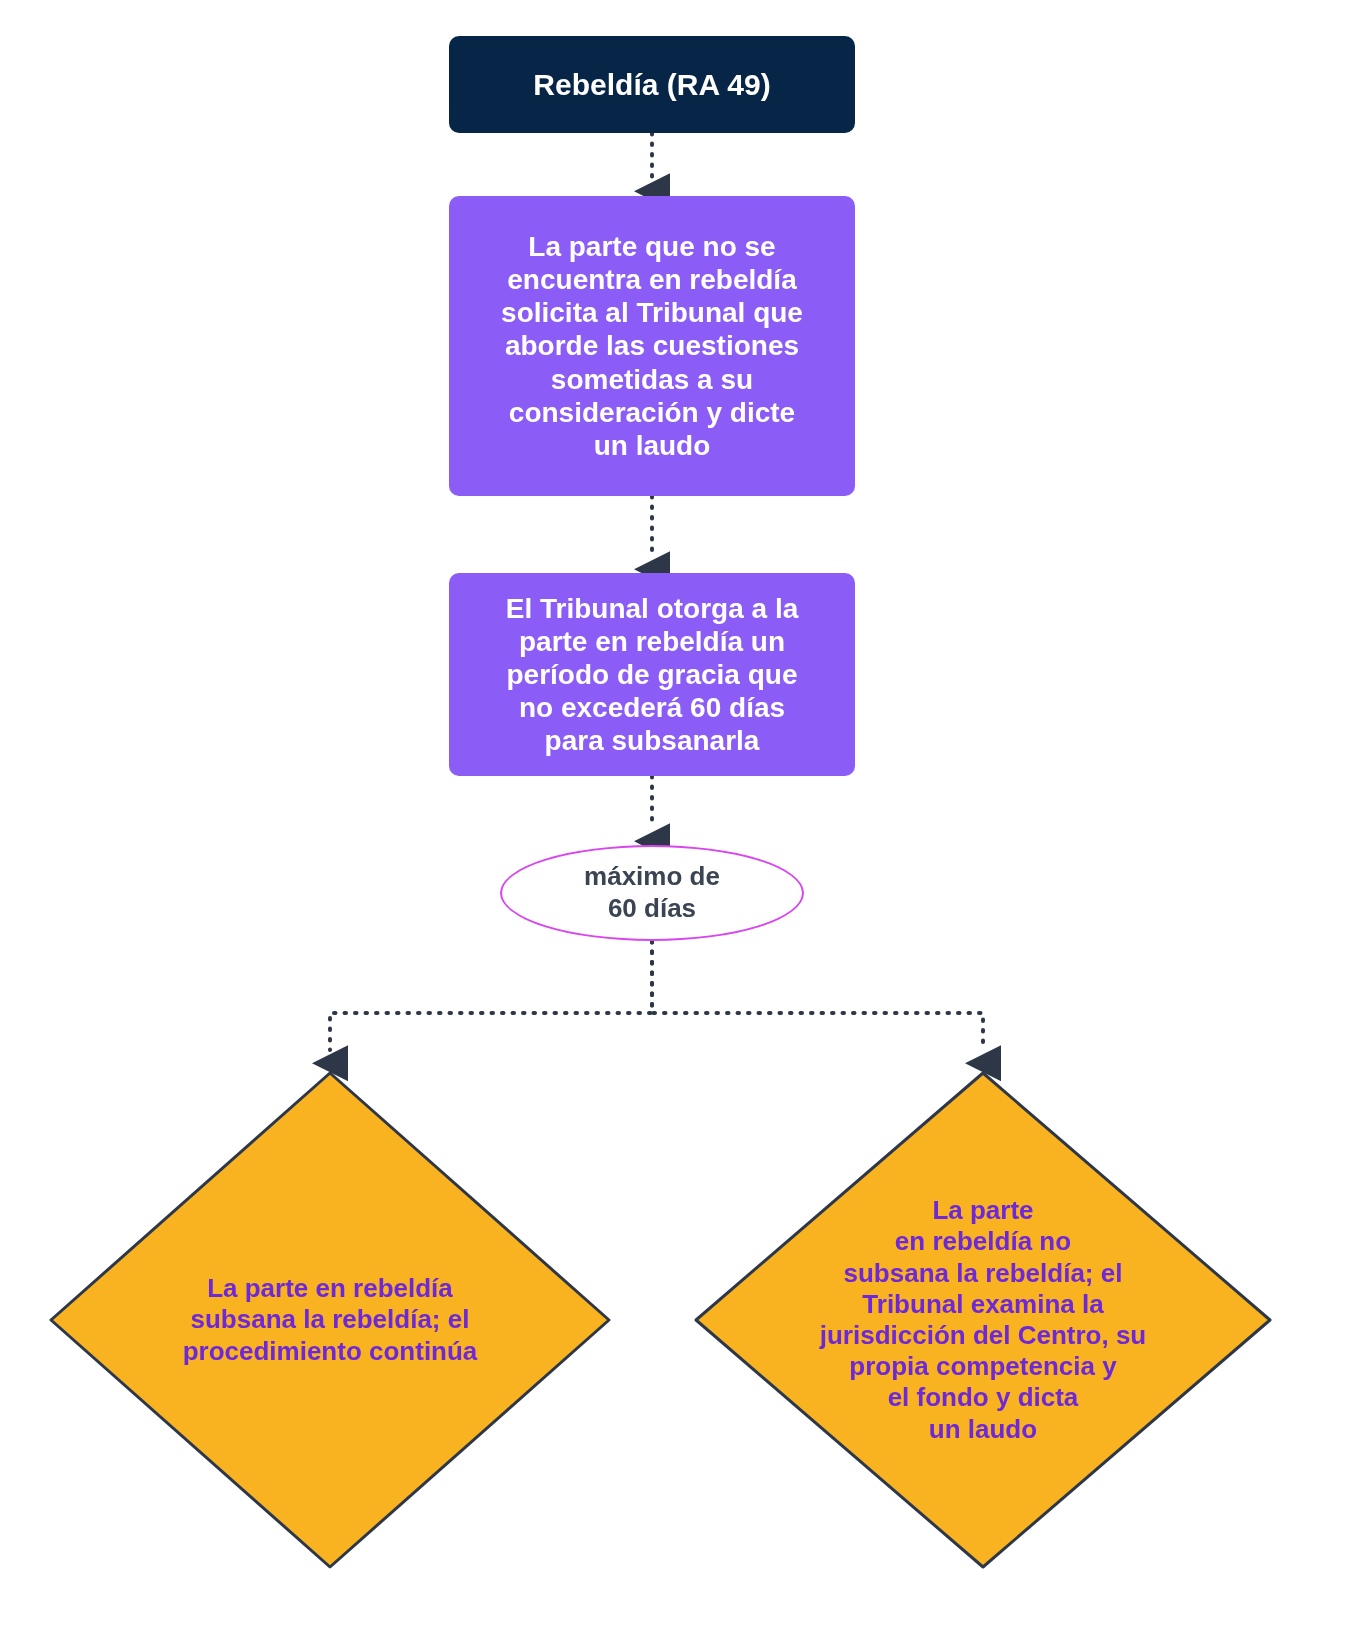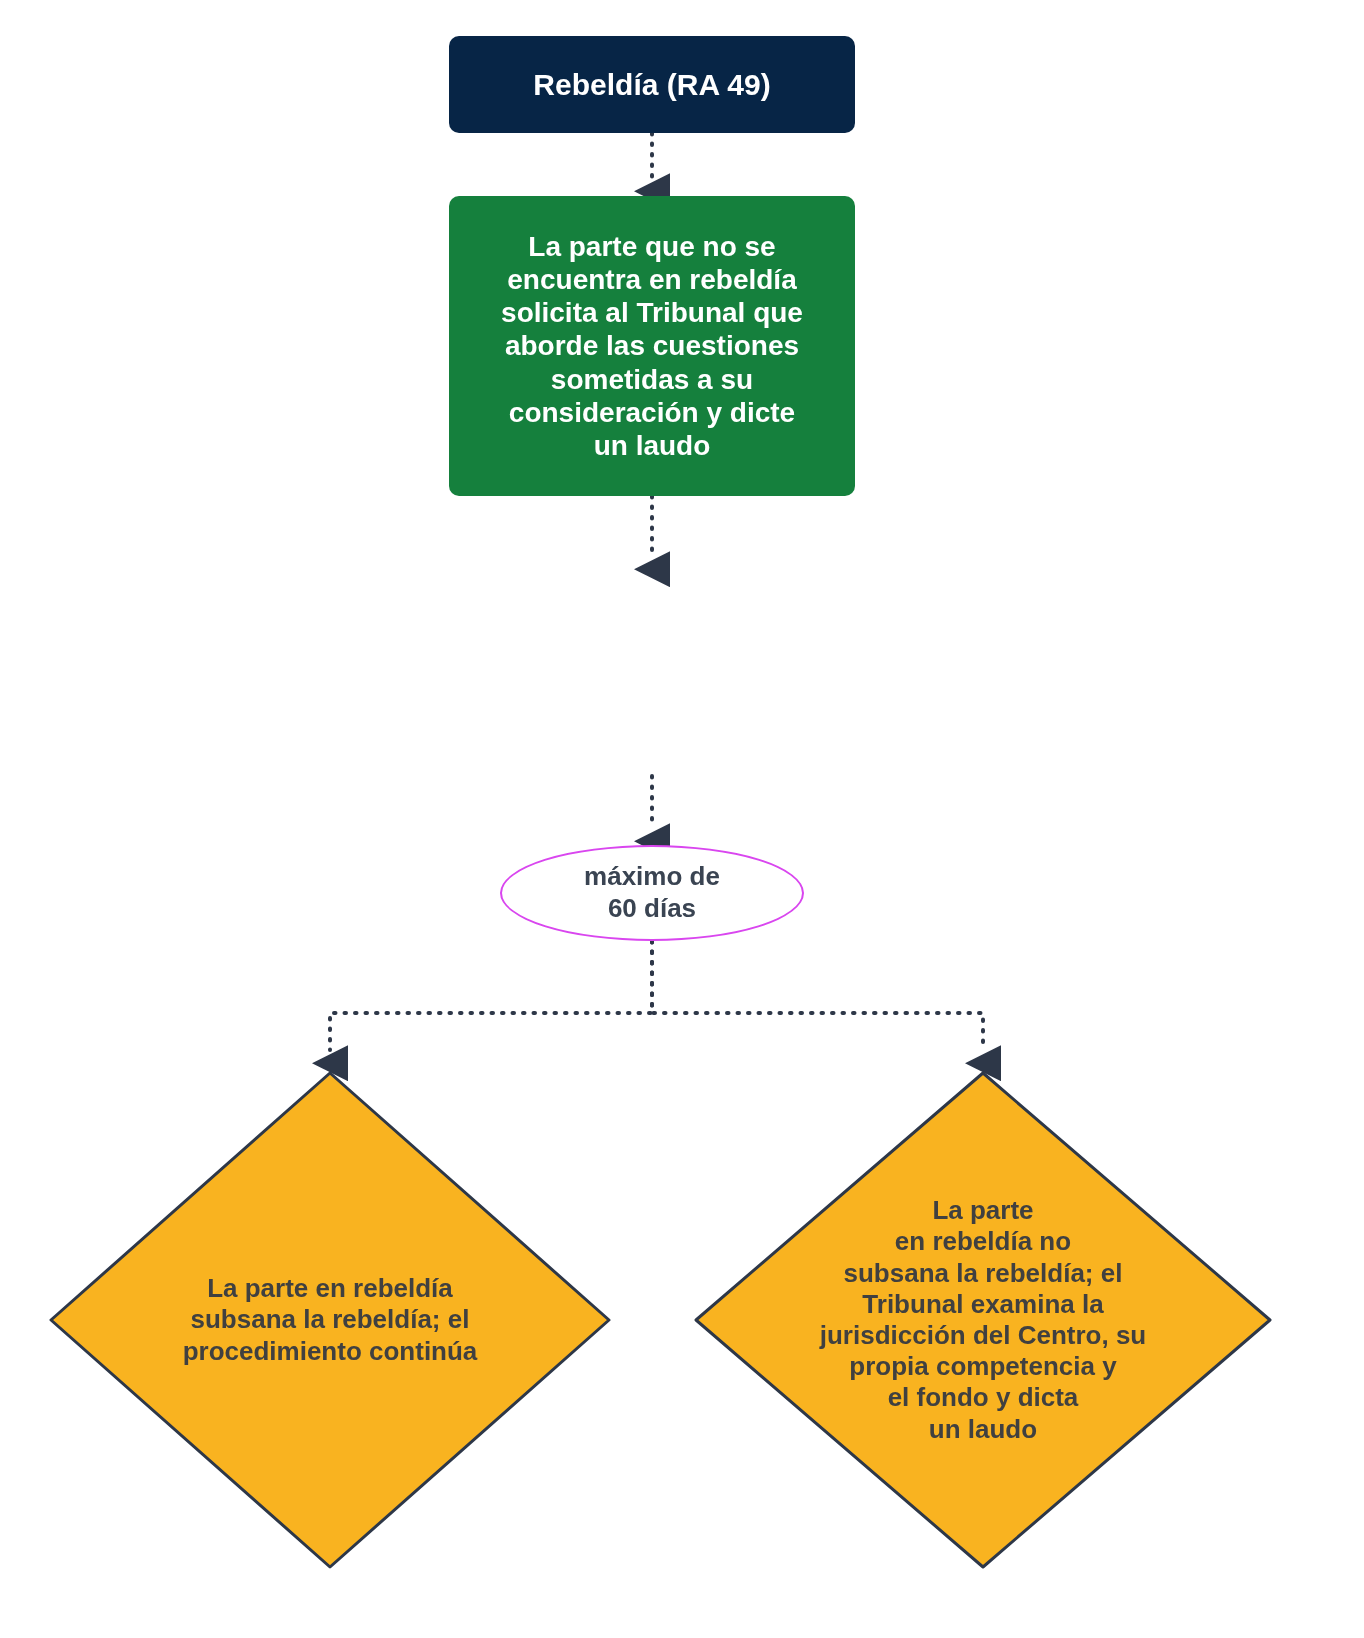--- a/index.html
+++ b/index.html
@@ -54,21 +54,21 @@
     border-radius: 10px;
   }
   #node-title .node-text {
     color: #ffffff;
     font-size: 30px;
     font-weight: bold;
   }
 
   
   .process {
-    background: #15803d;
+    background: #8b5cf6;
     border-radius: 10px;
   }
   .process .node-text {
     color: #ffffff;
     font-size: 28px;
     font-weight: bold;
   }
   #node-request {
     left: 441px;
     top: 196px;
@@ -113,21 +113,21 @@
   .diamond-label {
     position: absolute;
     left: 14%;
     top: 0;
     width: 72%;
     height: 100%;
     display: flex;
     align-items: center;
     justify-content: center;
     text-align: center;
-    color: #404040;
+    color: #6d28d9;
     font-size: 26px;
     font-weight: bold;
     line-height: 1.2;
     white-space: pre-line;
   }
   #node-cured {
     left: 40px;
     top: 1070px;
     width: 564px;
     height: 500px;
@@ -187,20 +187,27 @@
   <div class="node process" id="node-request">
     <span class="node-text">La parte que no se
 encuentra en rebeldía
 solicita al Tribunal que
 aborde las cuestiones
 sometidas a su
 consideración y dicte
 un laudo</span>
   </div>
 
+  <div class="node process" id="node-grace">
+    <span class="node-text">El Tribunal otorga a la
+parte en rebeldía un
+período de gracia que
+no excederá 60 días
+para subsanarla</span>
+  </div>
 
   <div class="node" id="node-deadline">
     <span class="node-text">máximo de
 60 días</span>
   </div>
 
   <div class="diamond-wrap" id="node-cured">
     <svg class="diamond-shape" viewBox="0 0 564 500" preserveAspectRatio="none">
       <polygon points="282,3 561,250 282,497 3,250" fill="#f9b320" stroke="#2d3748" stroke-width="3" stroke-linejoin="round"></polygon>
     </svg>

